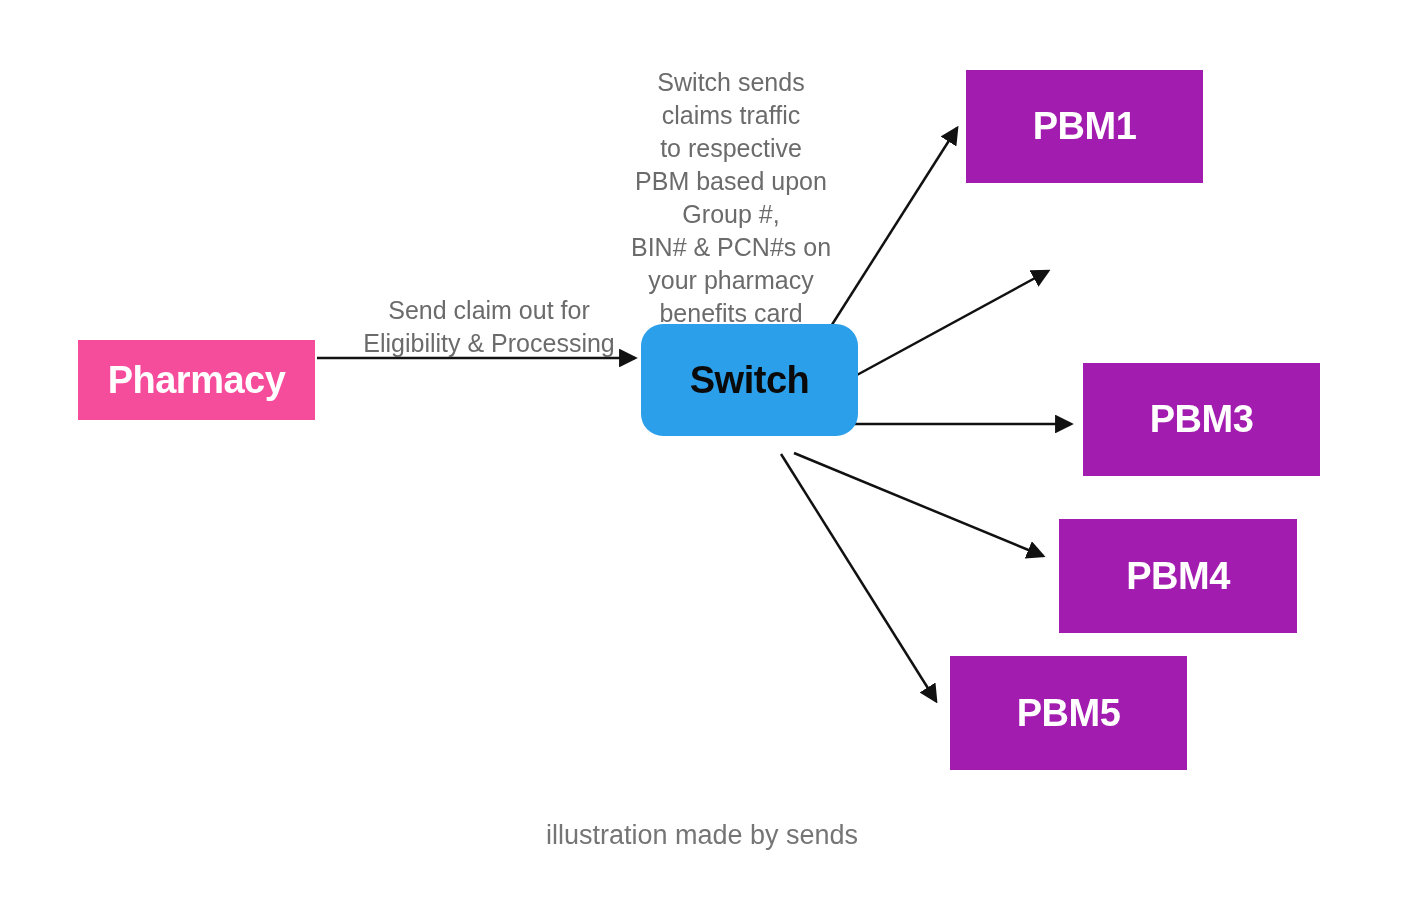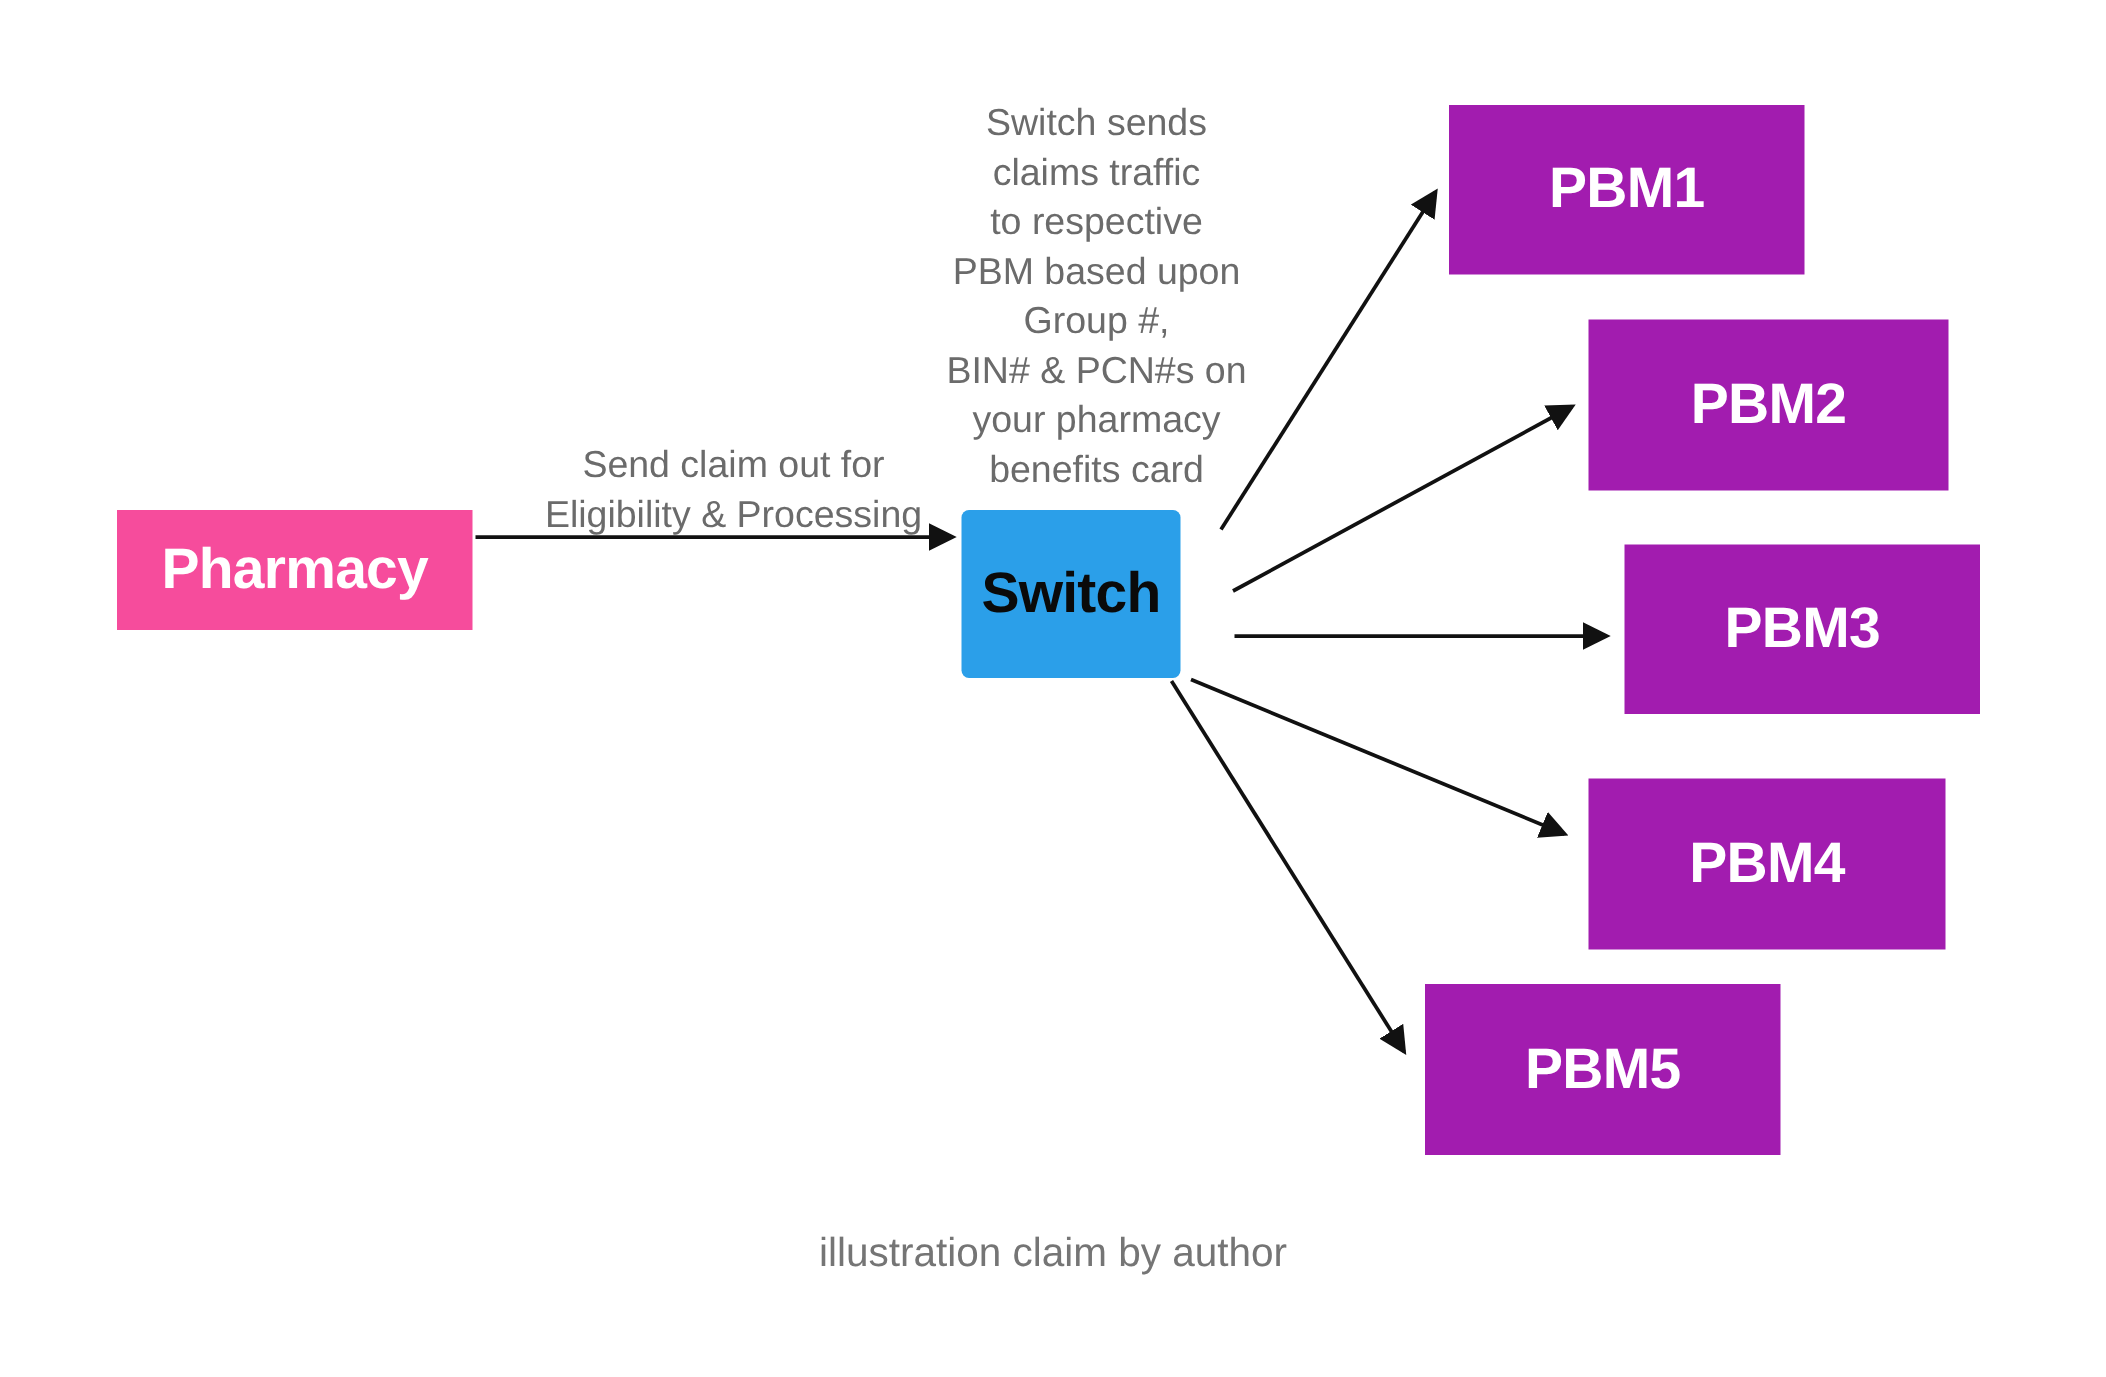--- a/index.html
+++ b/index.html
@@ -32,25 +32,25 @@
     letter-spacing: -0.5px;
     box-sizing: border-box;
   }
   .node-pharmacy {
     left: 78px; top: 340px;
     width: 237px; height: 80px;
     background: #f64c9c;
     color: #ffffff;
   }
   .node-switch {
-    left: 641px; top: 340px;
-    width: 146px; height: 112px;
+    left: 641px; top: 324px;
+    width: 217px; height: 112px;
     background: #2b9fe9;
     color: #0a0a0a;
-    border-radius: 5px;
+    border-radius: 22px;
   }
   .node-pbm {
     background: #a21caf;
     color: #ffffff;
     width: 237px; height: 113px;
   }
   .node-pbm1 { left: 966px;  top: 70px;  }
   .node-pbm2 { left: 1059px; top: 213px; width: 240px; height: 114px; }
   .node-pbm3 { left: 1083px; top: 363px; }
   .node-pbm4 { left: 1059px; top: 519px; width: 238px; height: 114px; }
@@ -117,31 +117,28 @@
   </div>
 
   <div class="node node-switch">
     <span>Switch</span>
   </div>
 
   <div class="node node-pbm node-pbm1">
     <span>PBM1</span>
   </div>
 
-  <div class="node node-pbm node-pbm2">
-    <span>PBM2</span>
-  </div>
 
   <div class="node node-pbm node-pbm3">
     <span>PBM3</span>
   </div>
 
   <div class="node node-pbm node-pbm4">
     <span>PBM4</span>
   </div>
 
   <div class="node node-pbm node-pbm5">
     <span>PBM5</span>
   </div>
 
-  <div class="caption">illustration claim by author</div>
+  <div class="caption">illustration made by sends</div>
 
 </div>
 
 </body></html>

